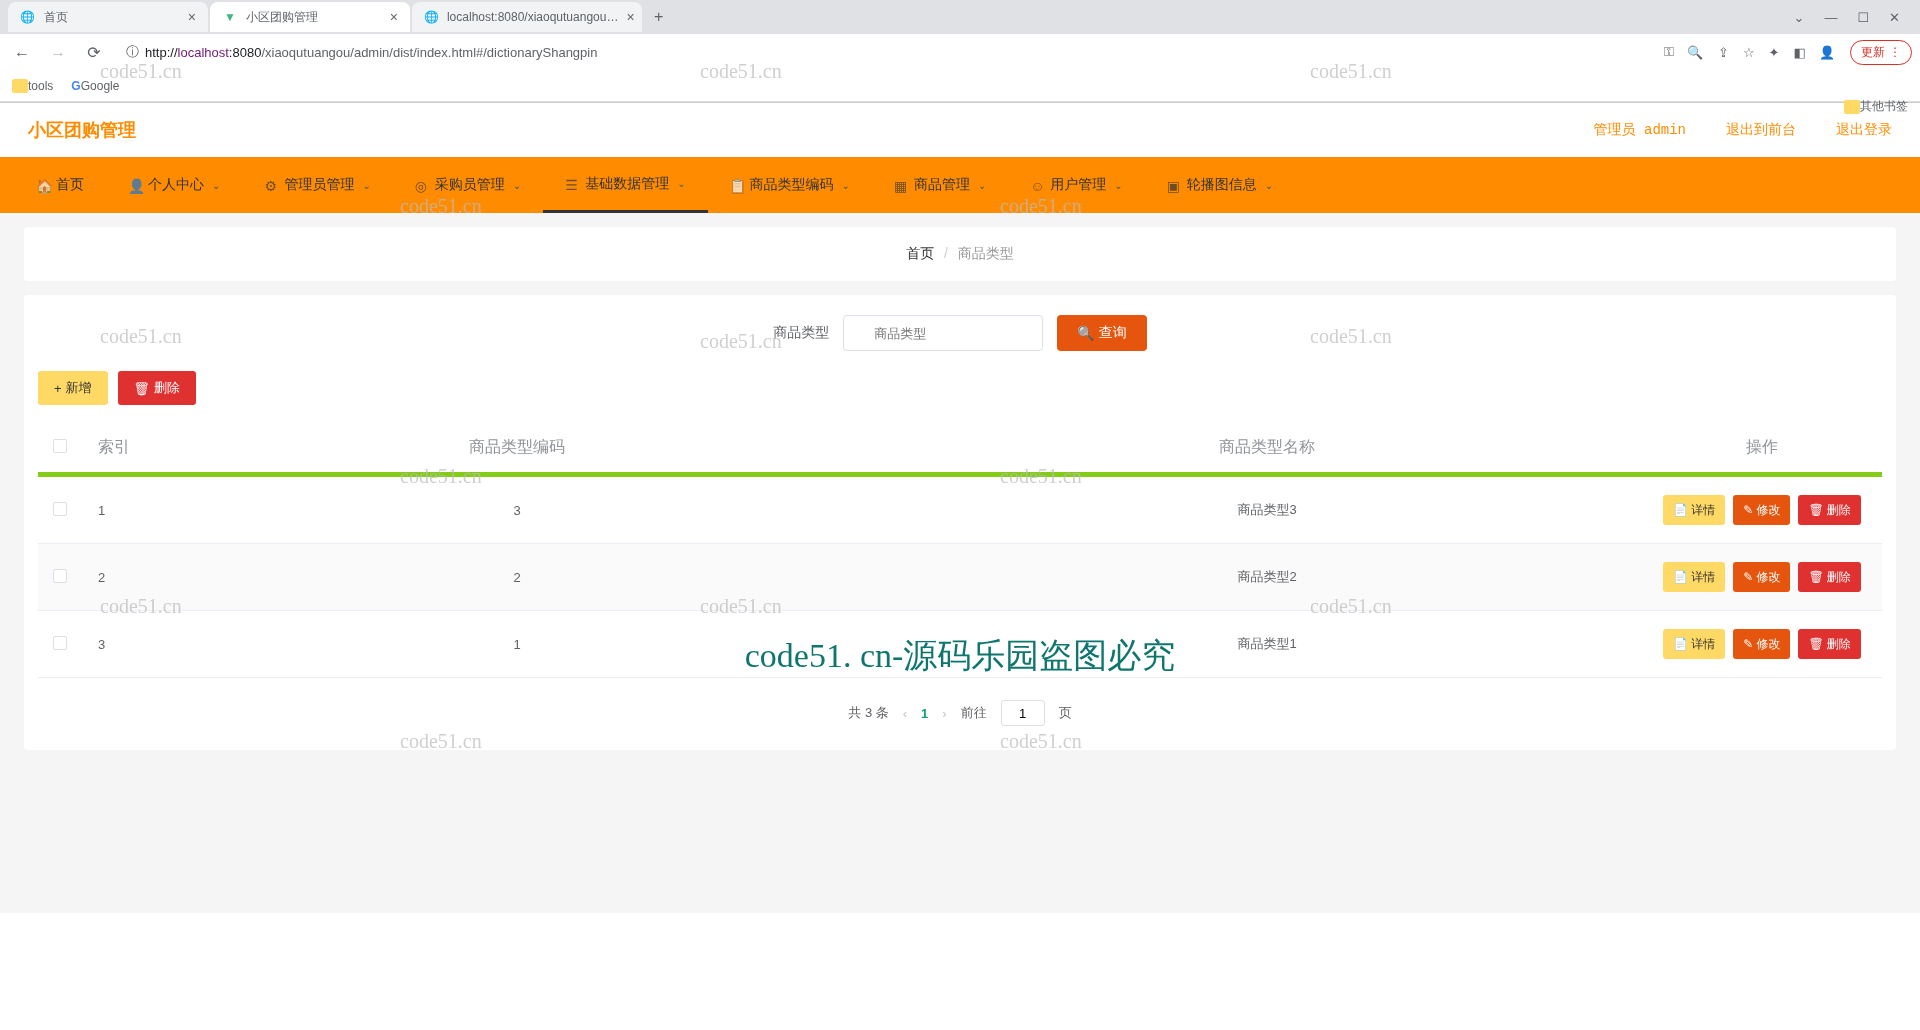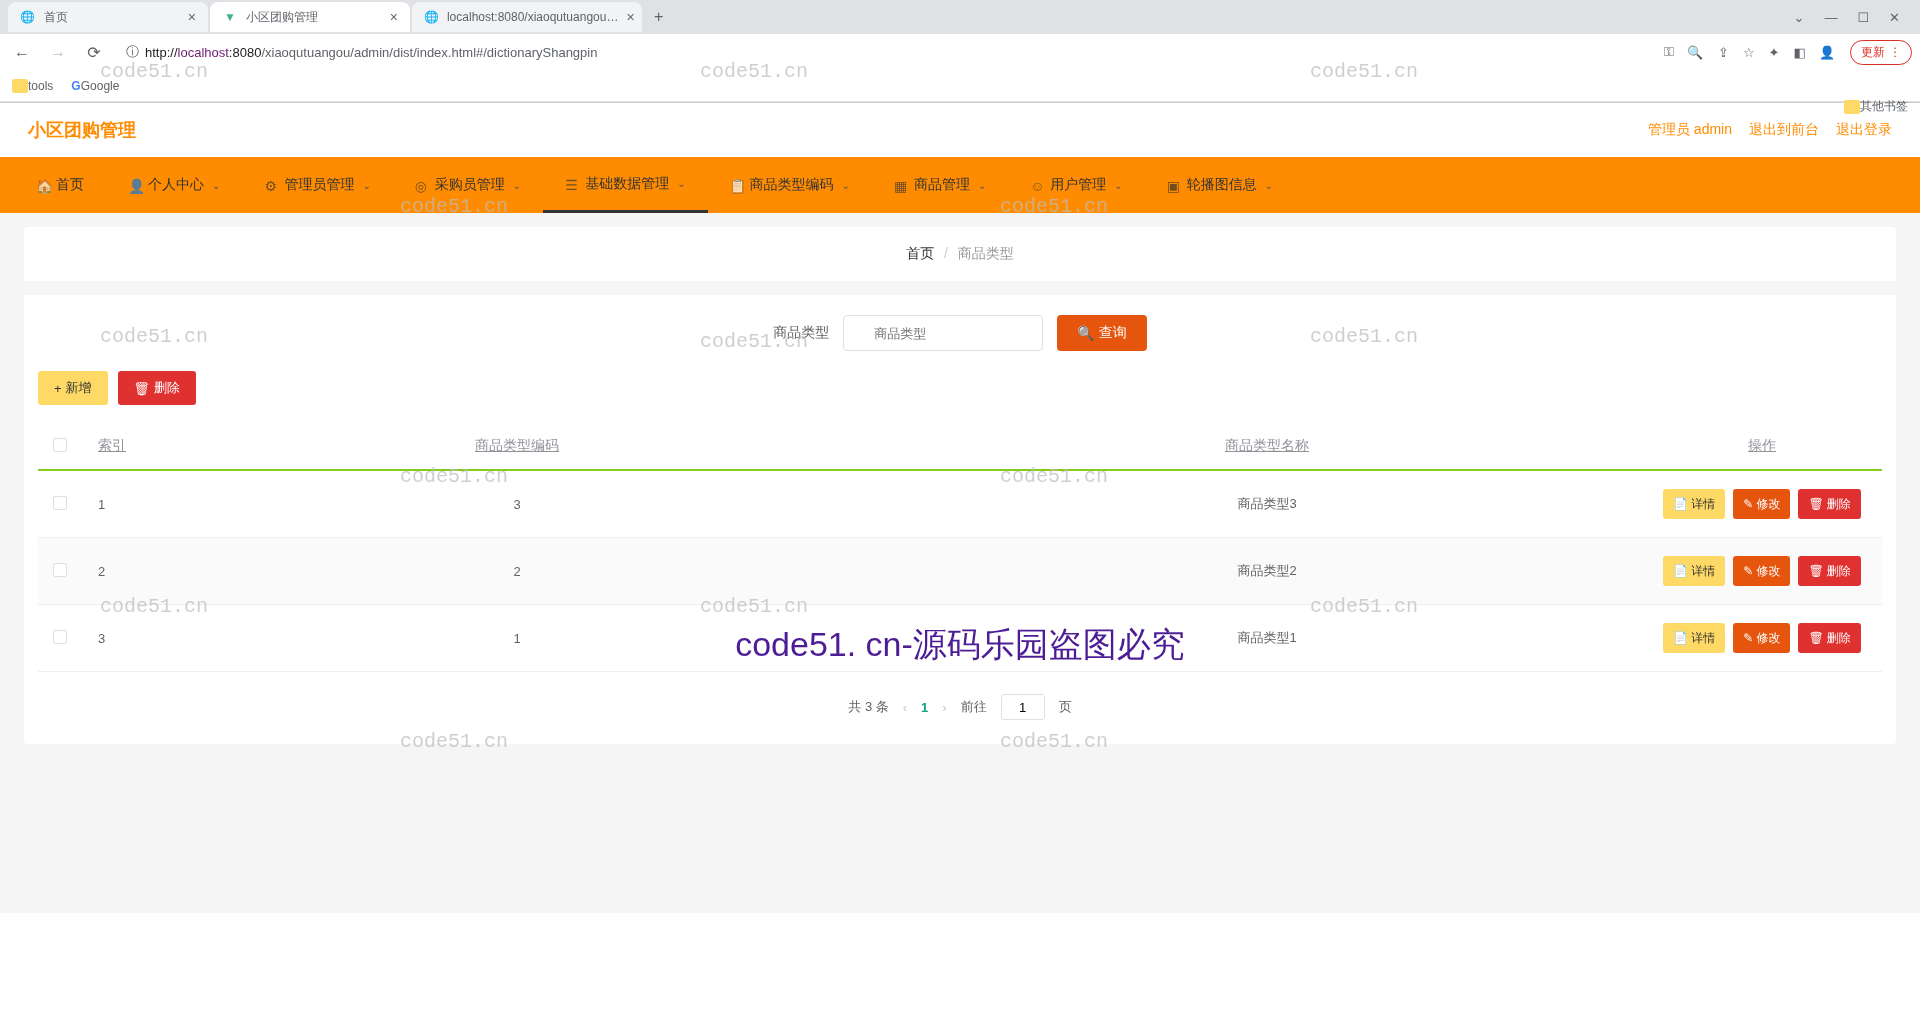--- a/index.html
+++ b/index.html
@@ -25,21 +25,21 @@
 .update-btn { border: 1px solid #d93025; color: #d93025; padding: 3px 10px; border-radius: 14px; font-size: 12px; display: flex; align-items: center; gap: 4px; }
 
 .bookmarks-row { display: flex; align-items: center; height: 32px; background: #fff; padding: 0 12px; gap: 18px; font-size: 12px; color: #5f6368; border-bottom: 1px solid #e0e0e0; }
 .bookmark { display: flex; align-items: center; }
 .bm-folder { width: 16px; height: 14px; background: #ffd966; border-radius: 2px; display: inline-block; }
 .other-bm { margin-left: auto; margin-top: 42px; }
 
 
 .app-header { display: flex; align-items: center; height: 54px; padding: 0 28px; background: #fff; }
 .app-logo { color: #ff8c00; font-weight: bold; font-size: 18px; }
-.header-right { margin-left: auto; display: flex; gap: 17px; font-size: 14px; }
+.header-right { margin-left: auto; display: flex; gap: 40px; font-size: 14px; font-family: Liberation Mono, monospace; }
 .header-right a { color: #ff8c00; }
 
 
 .nav-bar { background: #ff8c00; display: flex; height: 56px; align-items: stretch; padding: 0 14px; }
 .nav-item { display: flex; align-items: center; gap: 6px; padding: 0 22px; color: #333; font-size: 14px; position: relative; cursor: pointer; }
 .nav-item.active { border-bottom: 3px solid #333; }
 .nav-icon { width: 14px; height: 14px; display: inline-flex; opacity: 0.7; }
 .nav-caret { font-size: 10px; color: #555; margin-left: 2px; }
 
 
@@ -57,42 +57,42 @@
 .search-input-wrap { position: relative; }
 .search-input-wrap .s-icon { position: absolute; left: 10px; top: 50%; transform: translateY(-50%); color: #c0c4cc; }
 .search-btn { background: #e6550d; color: #fff; border: none; height: 36px; padding: 0 20px; border-radius: 4px; font-size: 14px; display: flex; align-items: center; gap: 4px; cursor: pointer; }
 
 .action-row { display: flex; gap: 10px; padding: 0 14px 18px; }
 .btn { height: 34px; padding: 0 16px; border: none; border-radius: 3px; font-size: 13px; display: flex; align-items: center; gap: 4px; cursor: pointer; }
 .btn-add { background: #ffd966; color: #333; }
 .btn-del { background: #e03131; color: #fff; }
 
 .table { width: calc(100% - 28px); margin: 0 14px; border-collapse: collapse; }
-.table th { background: #fff; border-bottom: 2px solid #84cc16; padding: 14px 10px; font-weight: normal; color: #909399; font-size: 14px; text-align: center; text-decoration: underline; }
+.table th { background: #fff; border-bottom: 5px solid #84cc16; padding: 14px 10px; font-weight: normal; color: #909399; font-size: 16px; text-align: center; }
 .table td { border-bottom: 1px solid #ebeef5; padding: 18px 10px; font-size: 13px; color: #606266; text-align: center; }
 .table tr:nth-child(even) td { background: #fafafa; }
 .table .col-check { width: 44px; }
 .table .col-idx { width: 60px; text-align: left; padding-left: 16px; }
 .table th.col-idx, .table td.col-idx { text-align: left; }
 .checkbox { width: 14px; height: 14px; border: 1px solid #dcdfe6; border-radius: 2px; display: inline-block; background: #fff; }
 
 .row-actions { display: flex; gap: 8px; justify-content: center; }
 .btn-sm { height: 30px; padding: 0 10px; border: none; border-radius: 3px; font-size: 12px; display: flex; align-items: center; gap: 3px; cursor: pointer; }
 .btn-detail { background: #ffd966; color: #333; }
 .btn-edit { background: #e6550d; color: #fff; }
 .btn-delete { background: #e03131; color: #fff; }
 
 .pagination { display: flex; justify-content: center; align-items: center; gap: 14px; margin-top: 22px; font-size: 13px; color: #606266; }
 .pagination .page-num { color: #13a07c; font-weight: bold; }
 .pagination .page-arrow { color: #c0c4cc; cursor: pointer; }
 .pagination .page-input { width: 44px; height: 26px; border: 1px solid #dcdfe6; border-radius: 3px; text-align: center; font-size: 13px; }
 
 
-.watermark { position: absolute; color: #bbb; font-size: 20px; pointer-events: none; opacity: 0.7; font-family: Liberation Mono, monospace; }
-.watermark-big { position: absolute; left: 50%; top: 409px; transform: translateX(-50%); color: #4c1d95; font-size: 34px; font-family: Liberation Sans, sans-serif; pointer-events: none; white-space: nowrap; }
+.watermark { position: absolute; color: #bbb; font-size: 20px; pointer-events: none; opacity: 0.7; font-family: Liberation Serif, serif; }
+.watermark-big { position: absolute; left: 50%; top: 420px; transform: translateX(-50%); color: #0f766e; font-size: 34px; font-family: Liberation Serif, serif; pointer-events: none; white-space: nowrap; }
 </style>
 </head>
 <body>
 
 <div class="browser-chrome">
   <div class="tabs-row">
     <div class="tab">
       <span class="favicon">🌐</span>
       <span>首页</span>
       <span class="close">×</span>

